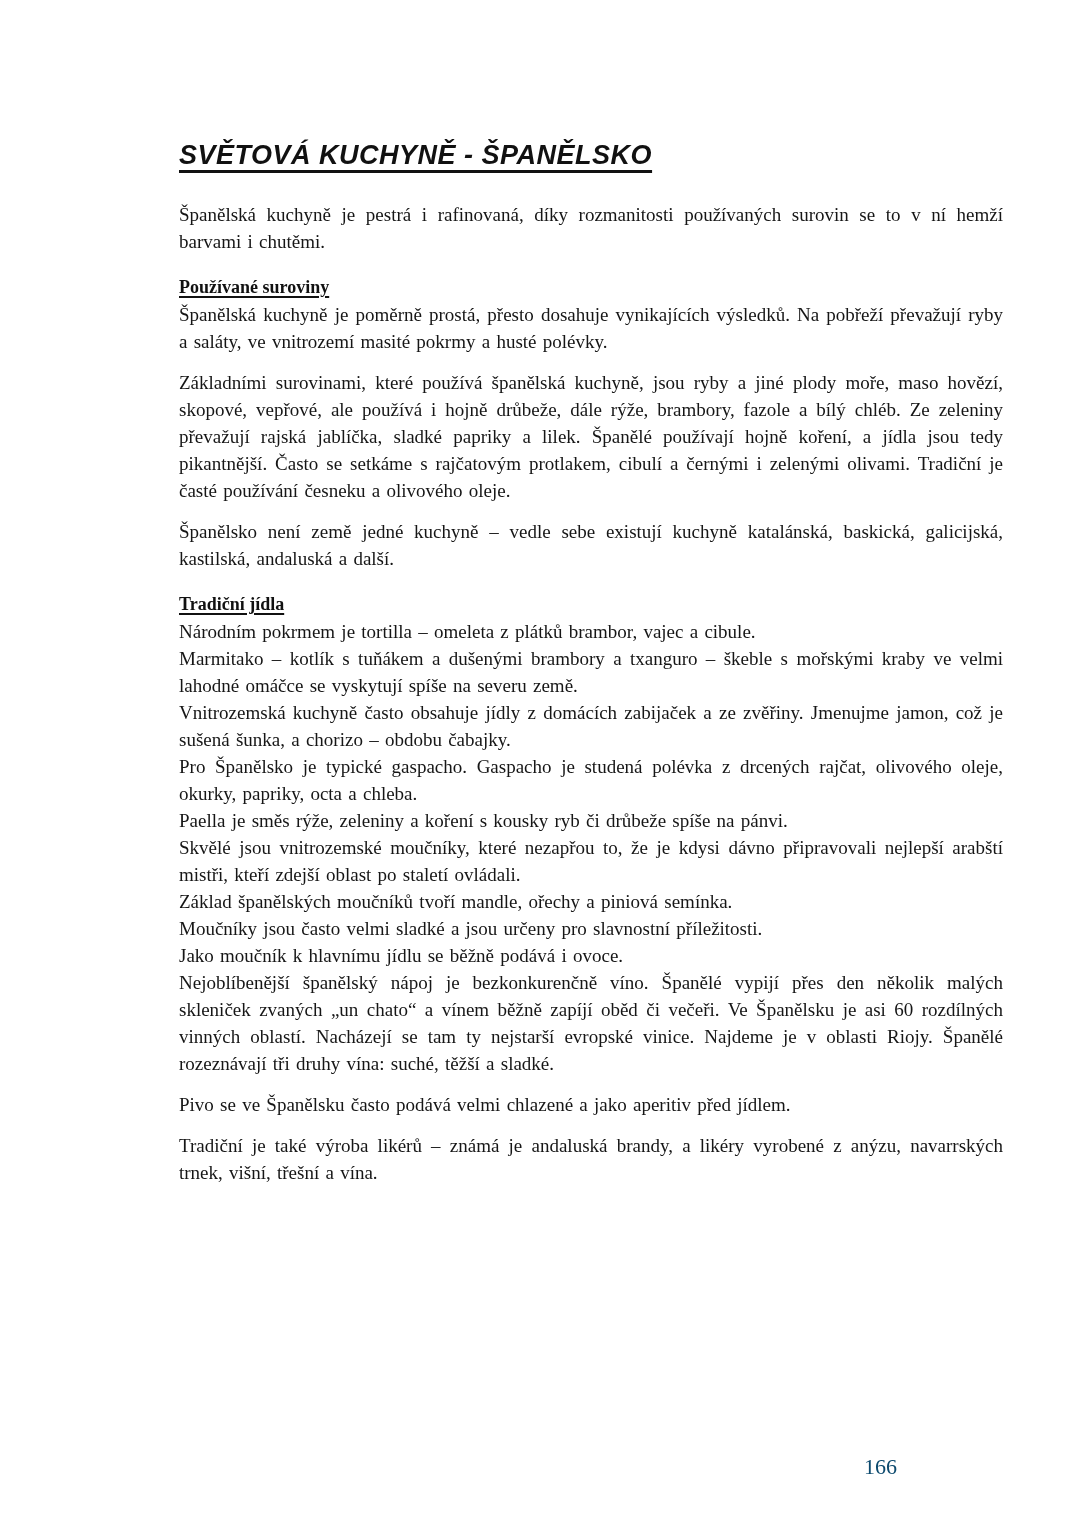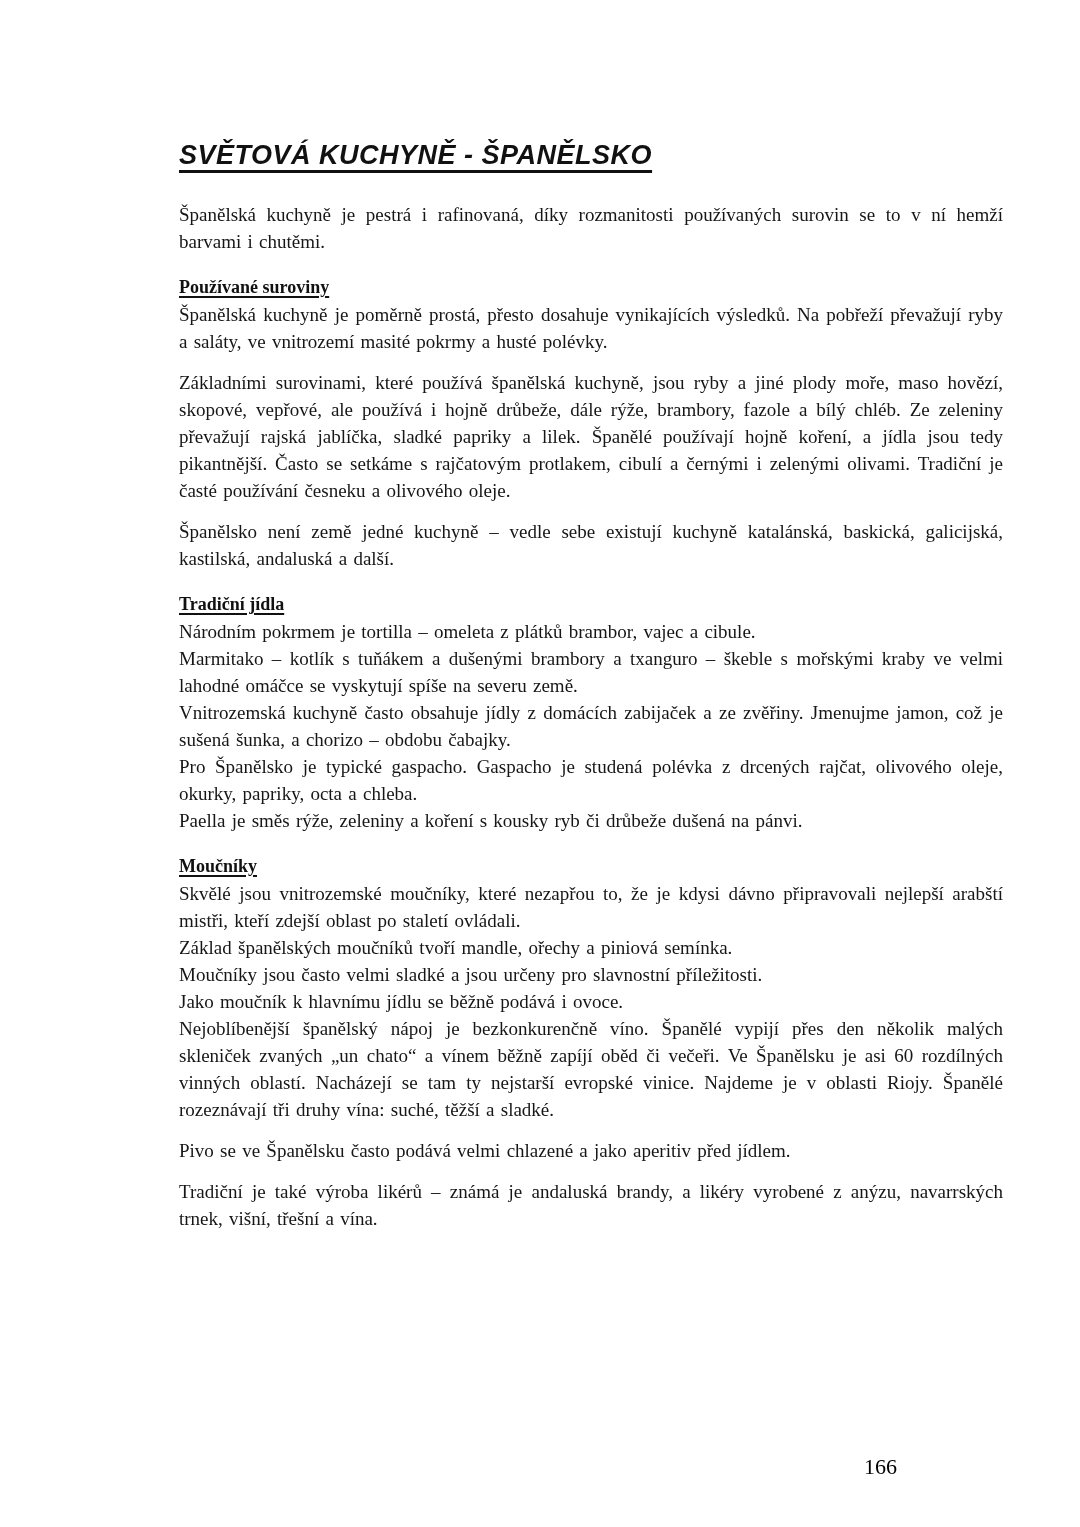--- a/index.html
+++ b/index.html
@@ -55,21 +55,21 @@
     text-decoration-thickness: 2px;
     text-underline-offset: 3px;
     color: #111111;
   }
   .page-number {
     position: absolute;
     top: 1437px;
     right: 130px;
     font-size: 22px;
     line-height: 27px;
-    color: #000000;
+    color: #0c4a6e;
   }
 </style>
 </head>
 <body>
 
 <div class="page">
   <div class="content">
 
     <h1 class="doc-title">SVĚTOVÁ KUCHYNĚ - ŠPANĚLSKO</h1>
 
@@ -81,25 +81,24 @@
       <p class="para spaced">Základními surovinami, které používá španělská kuchyně, jsou ryby a jiné plody moře, maso hovězí, skopové, vepřové, ale používá i hojně drůbeže, dále rýže, brambory, fazole a bílý chléb. Ze zeleniny převažují rajská jablíčka, sladké papriky a lilek. Španělé používají hojně koření, a jídla jsou tedy pikantnější. Často se setkáme s rajčatovým protlakem, cibulí a černými i zelenými olivami. Tradiční je časté používání česneku a olivového oleje.</p>
       <p class="para spaced">Španělsko není země jedné kuchyně – vedle sebe existují kuchyně katalánská, baskická, galicijská, kastilská, andaluská a další.</p>
     </section>
 
     <section>
       <h2 class="sec-heading">Tradiční jídla</h2>
       <p class="para">Národním pokrmem je tortilla – omeleta z plátků brambor, vajec a cibule.</p>
       <p class="para">Marmitako – kotlík s tuňákem a dušenými brambory a txanguro – škeble s mořskými kraby ve velmi lahodné omáčce se vyskytují spíše na severu země.</p>
       <p class="para">Vnitrozemská kuchyně často obsahuje jídly z domácích zabijaček a ze zvěřiny. Jmenujme jamon, což je sušená šunka, a chorizo – obdobu čabajky.</p>
       <p class="para">Pro Španělsko je typické gaspacho. Gaspacho je studená polévka z drcených rajčat, olivového oleje, okurky, papriky, octa a chleba.</p>
-      <p class="para">Paella je směs rýže, zeleniny a koření s kousky ryb či drůbeže dušená na pánvi.</p>
+      <p class="para">Paella je směs rýže, zeleniny a koření s kousky ryb či drůbeže spíše na pánvi.</p>
     </section>
 
     <section>
-      <h2 class="sec-heading">Moučníky</h2>
       <p class="para">Skvělé jsou vnitrozemské moučníky, které nezapřou to, že je kdysi dávno připravovali nejlepší arabští mistři, kteří zdejší oblast po staletí ovládali.</p>
       <p class="para">Základ španělských moučníků tvoří mandle, ořechy a piniová semínka.</p>
       <p class="para">Moučníky jsou často velmi sladké a jsou určeny pro slavnostní příležitosti.</p>
       <p class="para">Jako moučník k hlavnímu jídlu se běžně podává i ovoce.</p>
     </section>
 
     <section>
       <p class="para spaced">Nejoblíbenější španělský nápoj je bezkonkurenčně víno. Španělé vypijí přes den několik malých skleniček zvaných „un chato“ a vínem běžně zapíjí oběd či večeři. Ve Španělsku je asi 60 rozdílných vinných oblastí. Nacházejí se tam ty nejstarší evropské vinice. Najdeme je v oblasti Riojy. Španělé rozeznávají tři druhy vína: suché, těžší a sladké.</p>
       <p class="para spaced">Pivo se ve Španělsku často podává velmi chlazené a jako aperitiv před jídlem.</p>
       <p class="para">Tradiční je také výroba likérů – známá je andaluská brandy, a likéry vyrobené z anýzu, navarrských trnek, višní, třešní a vína.</p>

